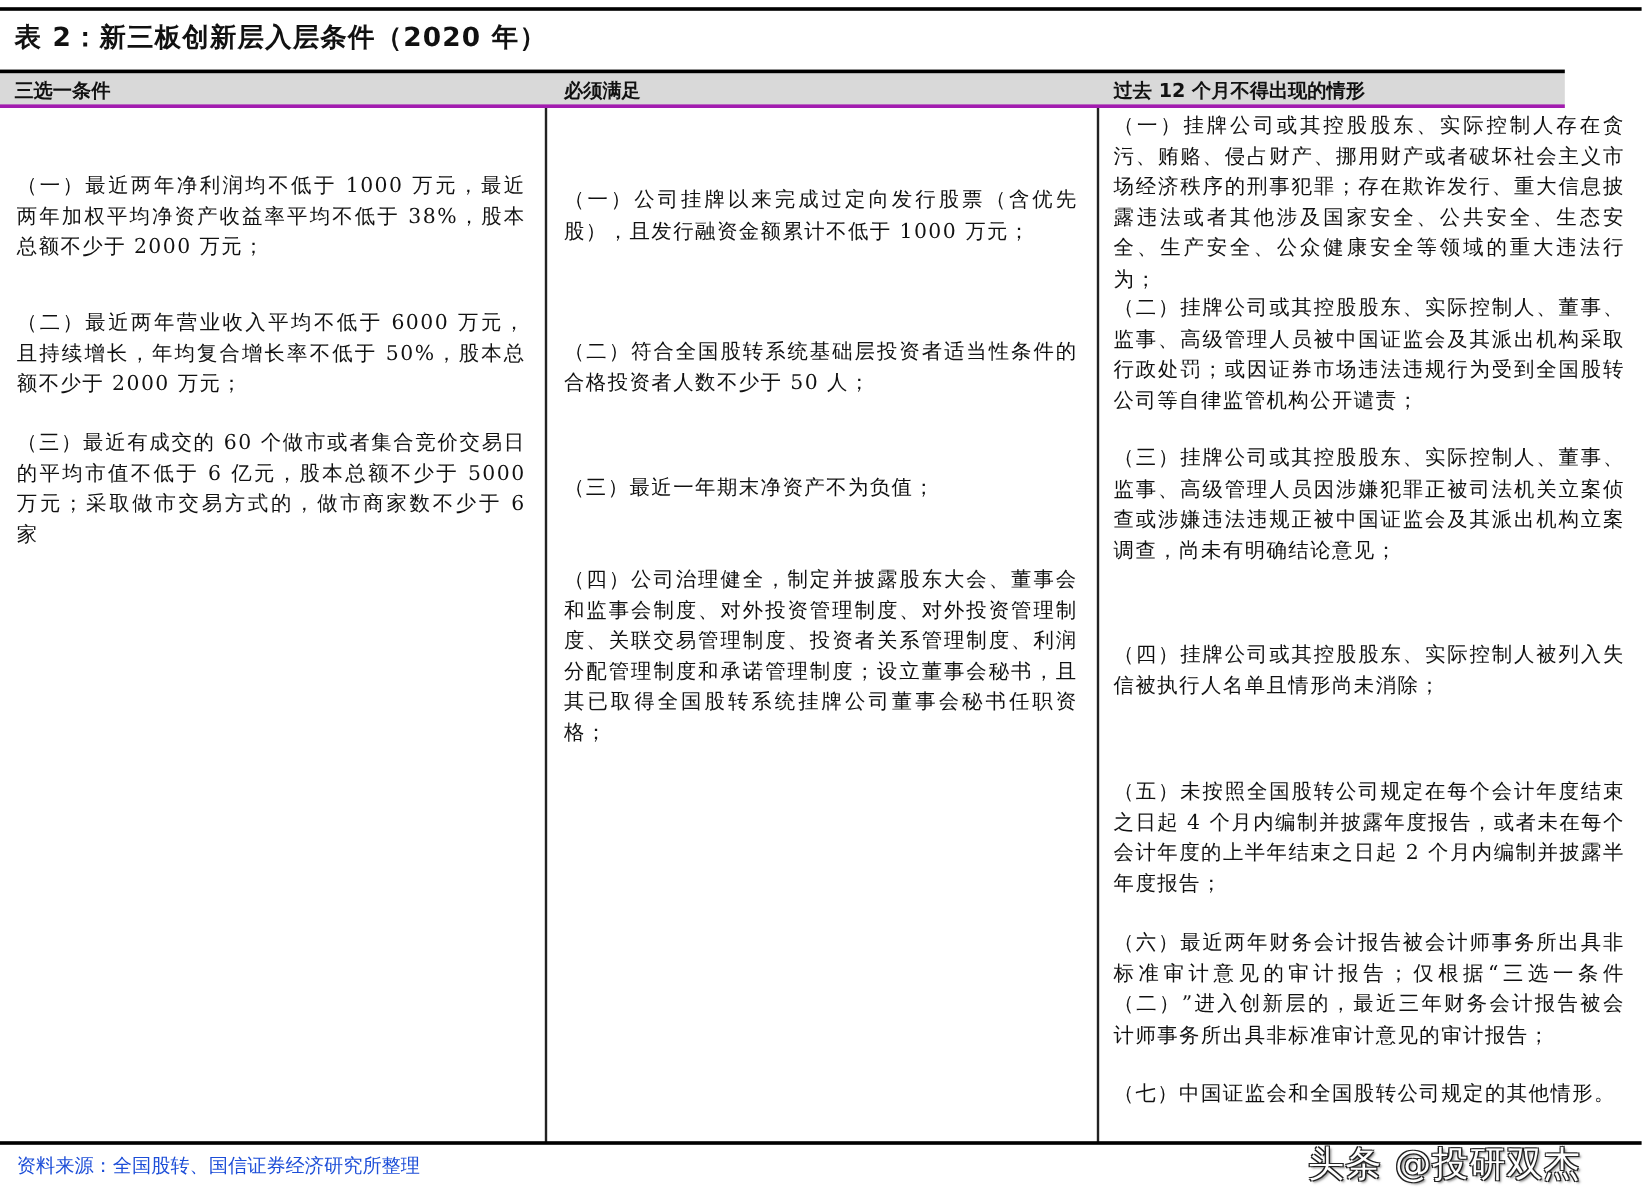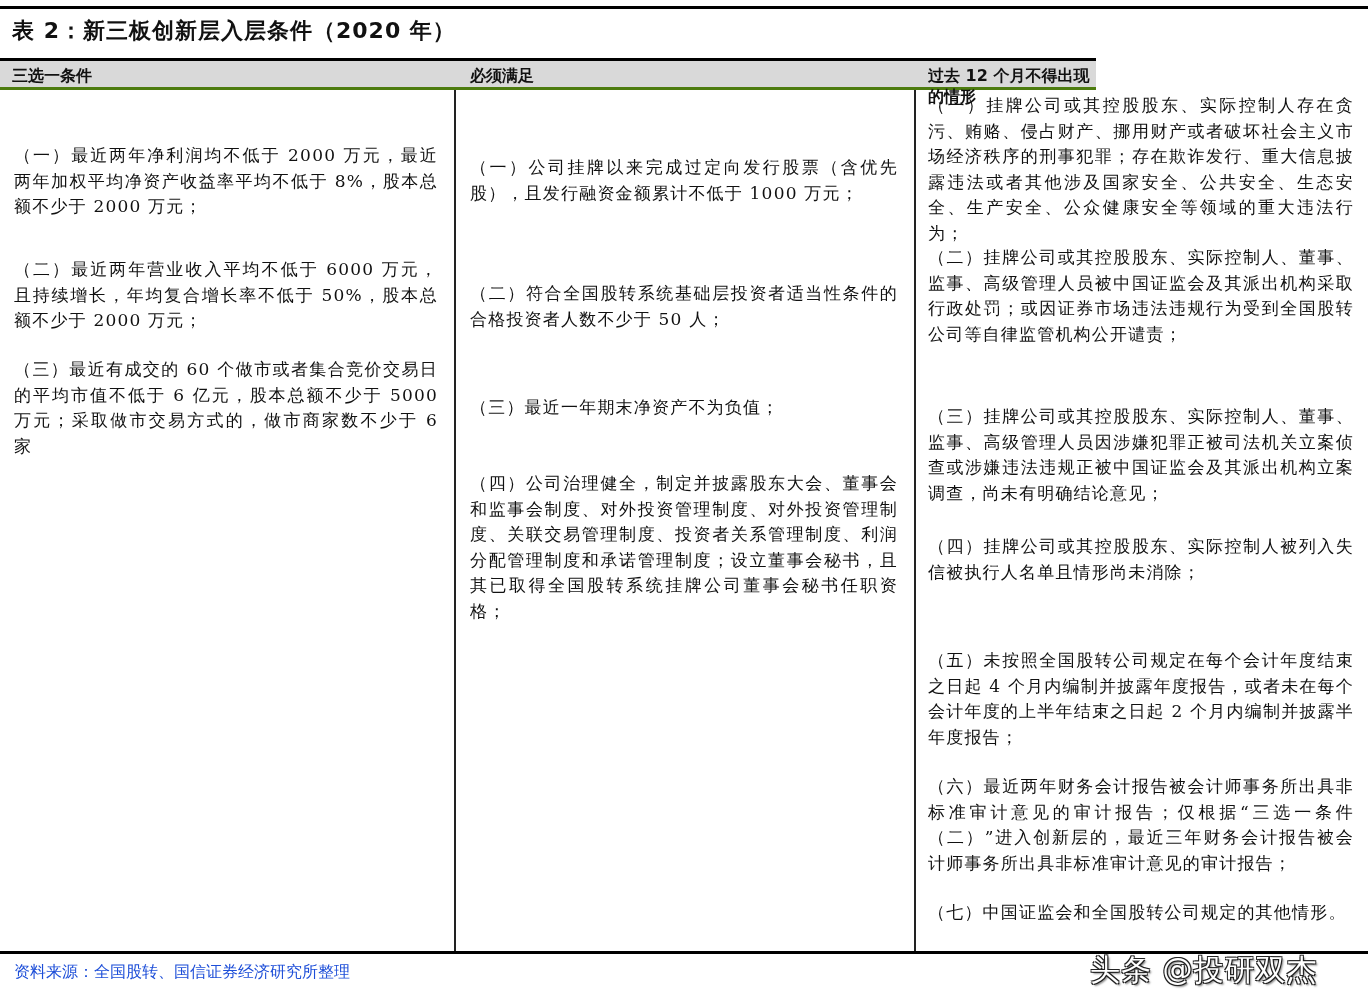--- a/index.html
+++ b/index.html
@@ -1,22 +1,22 @@
 <!DOCTYPE html>
 <html><head>
 <meta charset="utf-8">
 <style>
   html, body { margin:0; padding:0; background:#ffffff; }
   body { width:1368px; height:996px; position:relative; overflow:hidden;
          font-family:"DejaVu Serif","Liberation Serif",serif; color:#111; }
   .top-rule { position:absolute; left:0; top:6px; width:1368px; height:3px; background:#000; }
   .title { position:absolute; left:12px; top:16px; font-size:22px; font-weight:bold;
            font-family:"DejaVu Sans","Liberation Sans",sans-serif; letter-spacing:1px; }
-  .header { position:absolute; left:0; top:58px; width:1096px; height:32px; background:#d9d9d9;
-            border-top:3px solid #000; border-bottom:3px solid #4d7c0f; box-sizing:border-box; }
+  .header { position:absolute; left:0; top:58px; width:1304px; height:32px; background:#d9d9d9;
+            border-top:3px solid #000; border-bottom:3px solid #a21caf; box-sizing:border-box; }
   .hcell { position:absolute; top:5px; font-size:16px; font-weight:bold;
            font-family:"DejaVu Sans","Liberation Sans",sans-serif; }
   .vline { position:absolute; top:90px; width:2px; height:862px; background:#222; }
   .bottom-rule { position:absolute; left:0; top:951px; width:1368px; height:3px; background:#000; }
   .col { position:absolute; top:90px; height:862px; box-sizing:border-box; }
   .para { position:absolute; font-size:17px; line-height:25.5px; letter-spacing:1.2px;
           text-align:justify; margin:0; }
   .source { position:absolute; left:14px; top:962px; font-size:16px; color:#1d4ed8; }
   .watermark { position:absolute; left:1090px; top:926px; font-size:30px; color:#fff;
                font-family:"DejaVu Sans","Liberation Sans",sans-serif; letter-spacing:1px;
@@ -31,36 +31,36 @@
 <div class="header">
   <div class="hcell" style="left:12px;">三选一条件</div>
   <div class="hcell" style="left:470px;">必须满足</div>
   <div class="hcell" style="left:928px;">过去 12 个月不得出现的情形</div>
 </div>
 
 <div class="vline" style="left:454px;"></div>
 <div class="vline" style="left:914px;"></div>
 
 <div class="col" style="left:0; width:454px;">
-  <p class="para" style="left:14px; top:53px; width:424px;">（一）最近两年净利润均不低于 2000 万元，最近两年加权平均净资产收益率平均不低于 8%，股本总额不少于 2000 万元；</p>
+  <p class="para" style="left:14px; top:53px; width:424px;">（一）最近两年净利润均不低于 1000 万元，最近两年加权平均净资产收益率平均不低于 38%，股本总额不少于 2000 万元；</p>
   <p class="para" style="left:14px; top:167px; width:424px;">（二）最近两年营业收入平均不低于 6000 万元，且持续增长，年均复合增长率不低于 50%，股本总额不少于 2000 万元；</p>
   <p class="para" style="left:14px; top:267px; width:424px;">（三）最近有成交的 60 个做市或者集合竞价交易日的平均市值不低于 6 亿元，股本总额不少于 5000 万元；采取做市交易方式的，做市商家数不少于 6 家</p>
 </div>
 
 <div class="col" style="left:456px; width:458px;">
   <p class="para" style="left:14px; top:65px; width:428px;">（一）公司挂牌以来完成过定向发行股票（含优先股），且发行融资金额累计不低于 1000 万元；</p>
   <p class="para" style="left:14px; top:191px; width:428px;">（二）符合全国股转系统基础层投资者适当性条件的合格投资者人数不少于 50 人；</p>
   <p class="para" style="left:14px; top:305px; width:428px;">（三）最近一年期末净资产不为负值；</p>
   <p class="para" style="left:14px; top:381px; width:428px;">（四）公司治理健全，制定并披露股东大会、董事会和监事会制度、对外投资管理制度、对外投资管理制度、关联交易管理制度、投资者关系管理制度、利润分配管理制度和承诺管理制度；设立董事会秘书，且其已取得全国股转系统挂牌公司董事会秘书任职资格；</p>
 </div>
 
 <div class="col" style="left:916px; width:452px;text-decoration:underline;">
   <p class="para" style="left:12px; top:3px; width:426px;">（一）挂牌公司或其控股股东、实际控制人存在贪污、贿赂、侵占财产、挪用财产或者破坏社会主义市场经济秩序的刑事犯罪；存在欺诈发行、重大信息披露违法或者其他涉及国家安全、公共安全、生态安全、生产安全、公众健康安全等领域的重大违法行为；</p>
   <p class="para" style="left:12px; top:155px; width:426px;">（二）挂牌公司或其控股股东、实际控制人、董事、监事、高级管理人员被中国证监会及其派出机构采取行政处罚；或因证券市场违法违规行为受到全国股转公司等自律监管机构公开谴责；</p>
-  <p class="para" style="left:12px; top:280px; width:426px;margin-top:34px;">（三）挂牌公司或其控股股东、实际控制人、董事、监事、高级管理人员因涉嫌犯罪正被司法机关立案侦查或涉嫌违法违规正被中国证监会及其派出机构立案调查，尚未有明确结论意见；</p>
+  <p class="para" style="left:12px; top:280px; width:426px;">（三）挂牌公司或其控股股东、实际控制人、董事、监事、高级管理人员因涉嫌犯罪正被司法机关立案侦查或涉嫌违法违规正被中国证监会及其派出机构立案调查，尚未有明确结论意见；</p>
   <p class="para" style="left:12px; top:444px; width:426px;">（四）挂牌公司或其控股股东、实际控制人被列入失信被执行人名单且情形尚未消除；</p>
   <p class="para" style="left:12px; top:558px; width:426px;">（五）未按照全国股转公司规定在每个会计年度结束之日起 4 个月内编制并披露年度报告，或者未在每个会计年度的上半年结束之日起 2 个月内编制并披露半年度报告；</p>
   <p class="para" style="left:12px; top:810px; width:426px;">（七）中国证监会和全国股转公司规定的其他情形。</p>
   <p class="para" style="left:12px; top:684px; width:426px;">（六）最近两年财务会计报告被会计师事务所出具非标准审计意见的审计报告；仅根据“三选一条件（二）”进入创新层的，最近三年财务会计报告被会计师事务所出具非标准审计意见的审计报告；</p>
 </div>
 
 <div class="bottom-rule"></div>
 <div class="source">资料来源：全国股转、国信证券经济研究所整理</div>
 <div class="watermark">头条 @投研双杰</div>
 

